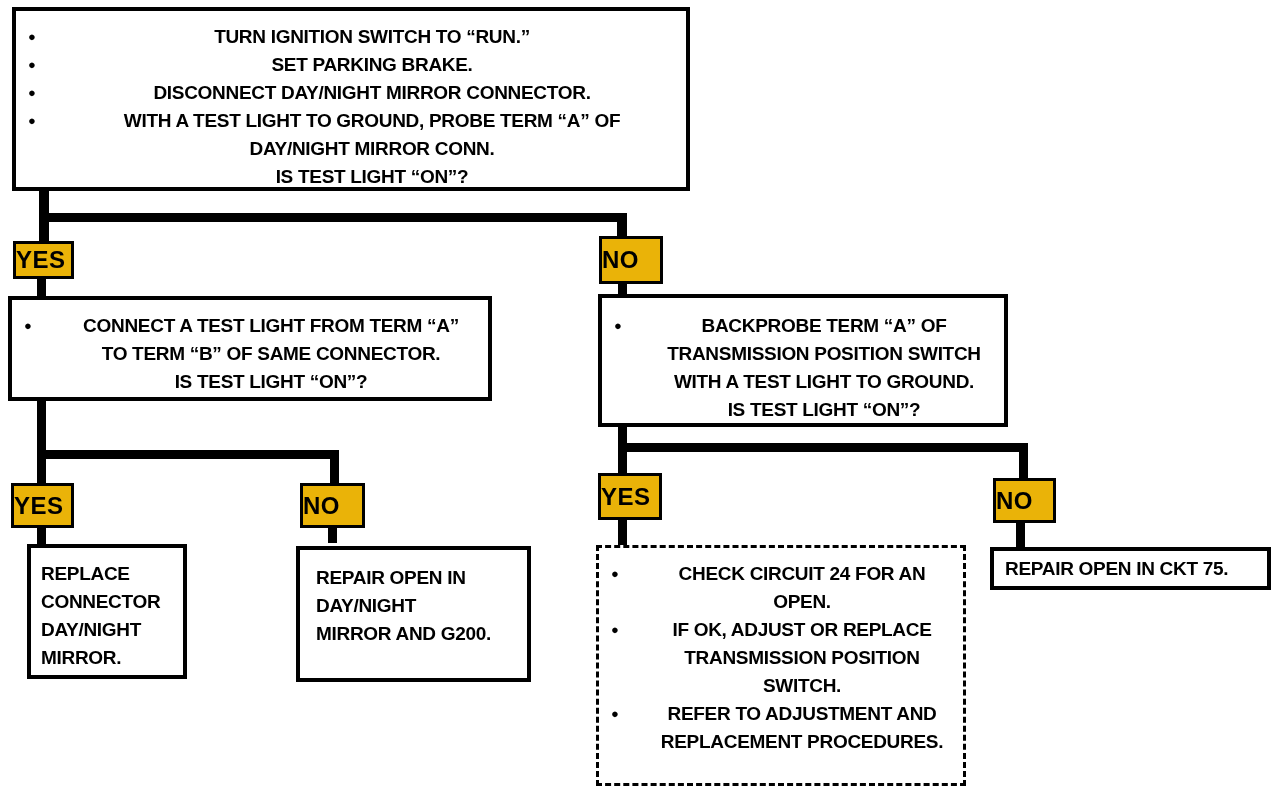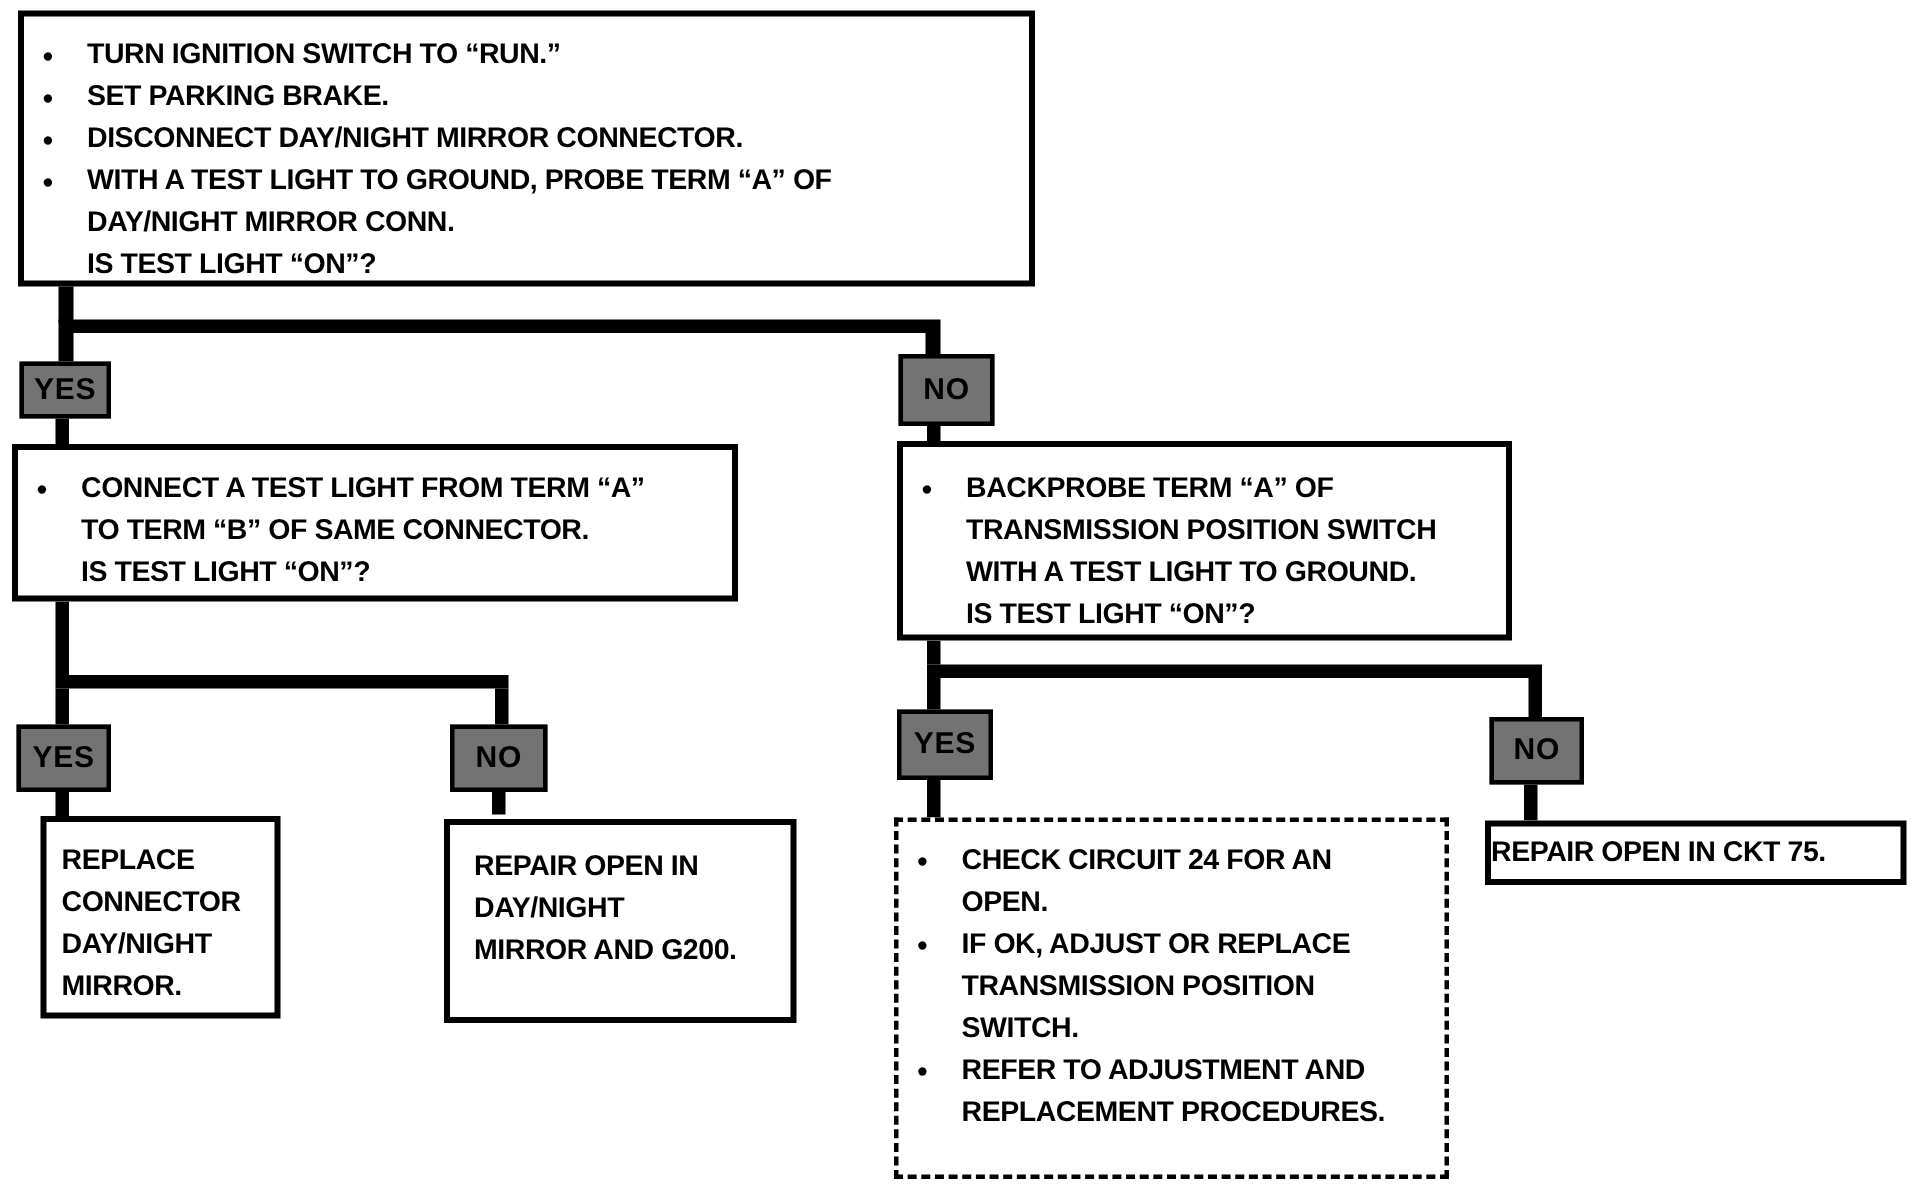--- a/index.html
+++ b/index.html
@@ -21,27 +21,27 @@
     position: absolute;
     background: #ffffff;
     border: 4px solid #000000;
     box-sizing: border-box;
   }
   .box.dashed {
     border: 3px dashed #000000;
   }
   .label-box {
     position: absolute;
-    background: #737373;
+    background: #eab308;
     border: 3px solid #000000;
     box-sizing: border-box;
     display: flex;
     align-items: center;
-    justify-content: center;
-    font-size: 20px;
+    justify-content: flex-start;
+    font-size: 24px;
     letter-spacing: 0.5px;
   }
   .conn {
     position: absolute;
     background: #000000;
   }
   .txt {
     font-size: 19px;
     line-height: 28px;
     letter-spacing: -0.3px;
@@ -52,21 +52,21 @@
     align-items: flex-start;
   }
   .bullet {
     flex: 0 0 30px;
     width: 30px;
     padding-left: 12px;
     box-sizing: content-box;
     font-size: 13px;
     line-height: 28px;
   }
-  .lines { flex: 1; }
+  .lines { flex: 1; text-align: center; }
   .pad-list { padding-top: 12px; }
   .plain-text { padding: 12px 0 0 10px; margin-left: 20px; }
 </style>
 </head>
 <body>
 
 <div class="stage">
 
   <div class="conn" style="left:39px; top:190px; width:10px; height:25px;"></div>
   <div class="conn" style="left:39px; top:213px; width:588px; height:9px;"></div>
@@ -192,17 +192,17 @@
     </div>
     <div class="item">
       <span class="bullet">●</span>
       <div class="lines">
         <div>REFER TO ADJUSTMENT AND</div>
         <div>REPLACEMENT PROCEDURES.</div>
       </div>
     </div>
   </div>
 
-  <div class="box txt" style="left:990px; top:547px; width:281px; height:43px; display:flex; align-items:center; ">
+  <div class="box txt" style="left:990px; top:547px; width:281px; height:43px; display:flex; align-items:center; padding-left:11px;">
     <div>REPAIR OPEN IN CKT 75.</div>
   </div>
 
 </div>
 
 </body></html>

